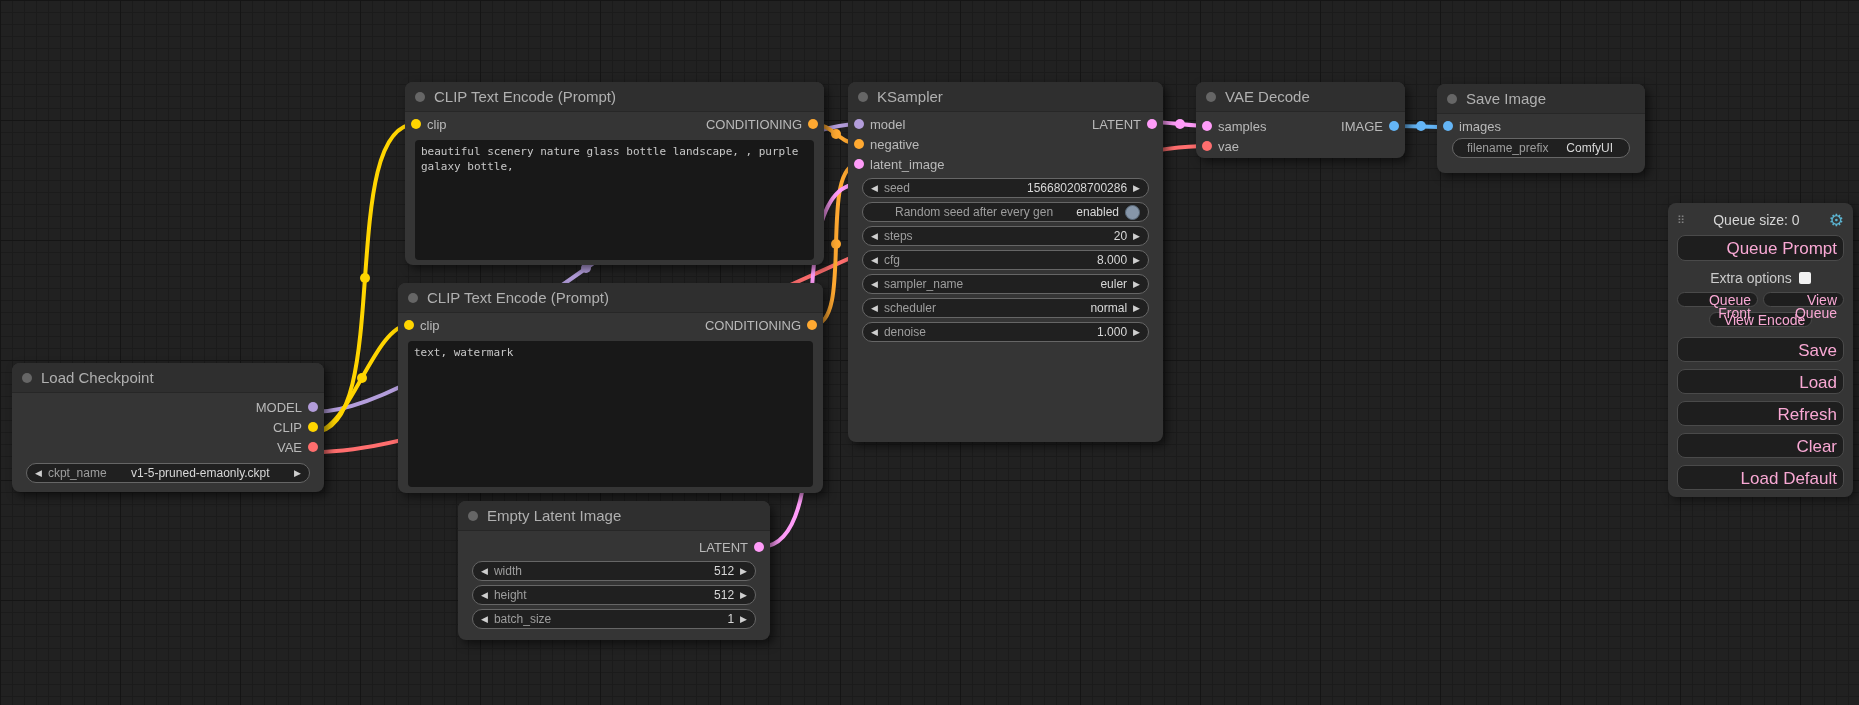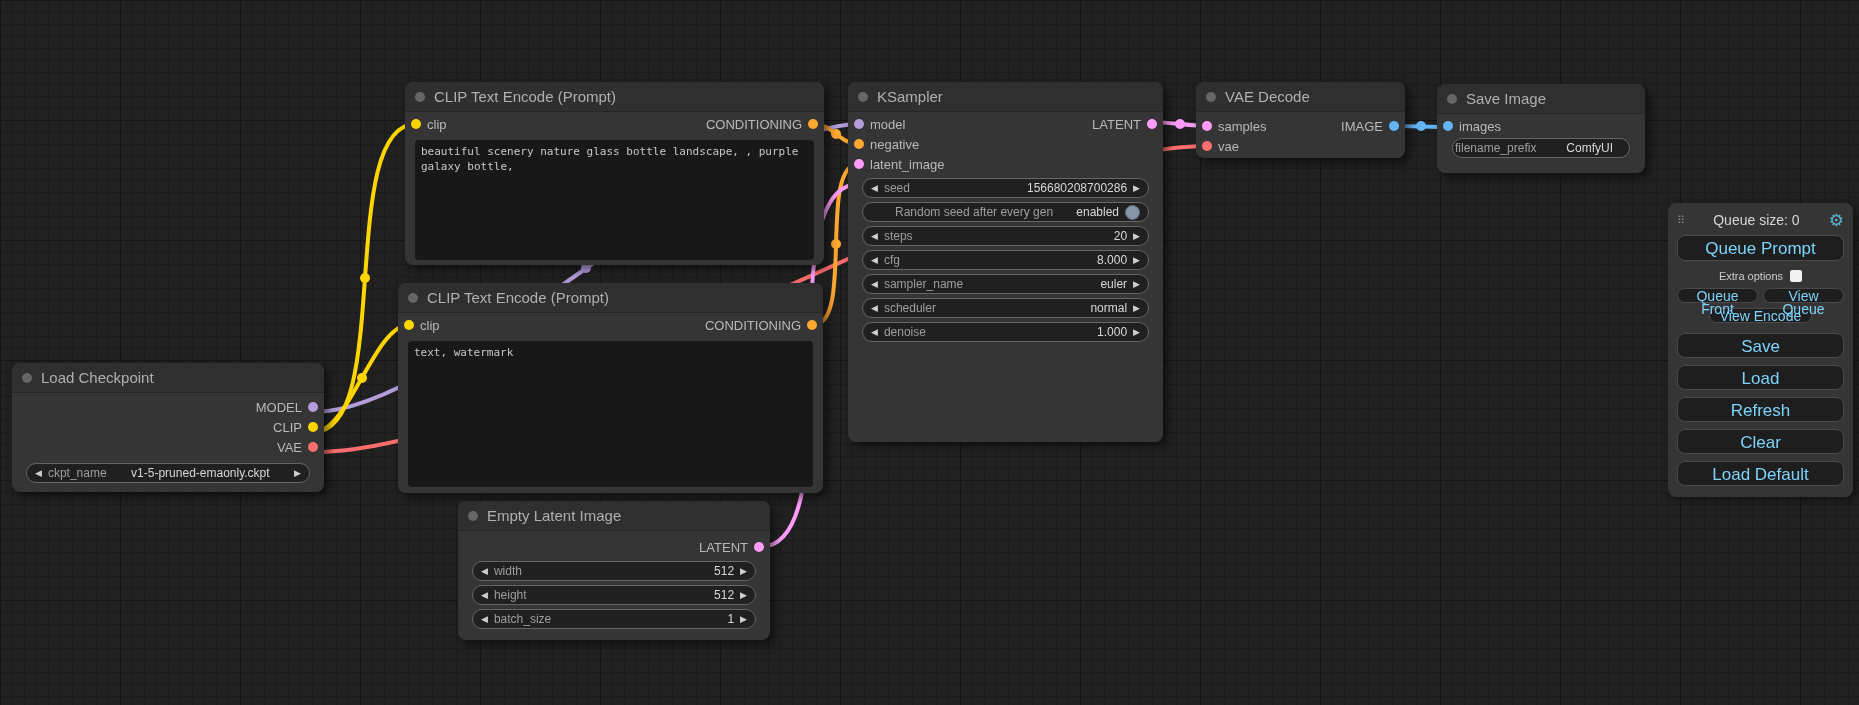--- a/index.html
+++ b/index.html
@@ -59,26 +59,26 @@
     position:absolute;z-index:3;left:1668px;top:203px;width:185px;height:294px;
     background:#353535;border-radius:8px;box-shadow:3px 3px 10px rgba(0,0,0,.5);
     box-sizing:border-box;padding:8px 9px;color:#d4d4d4;
   }
   .qheader{display:flex;align-items:center;height:18px;margin-bottom:6px;}
   .qhandle{color:#808080;font-size:11px;letter-spacing:-1px;cursor:move;}
   .qsize{flex:1;text-align:center;font-size:14px;color:#d6d6d6;}
   .qgear{color:var(--c-gear);font-size:17px;line-height:1;}
   .qbtn{
     display:block;width:100%;box-sizing:border-box;background:#1e1e1e;
-    border:1px solid #4a4a4a;border-radius:8px;color:#7dd3fc;
-    text-align:center;font-family:"Liberation Sans",sans-serif;
+    border:1px solid #4a4a4a;border-radius:8px;color:#f9a8d4;
+    text-align:right;font-family:"Liberation Sans",sans-serif;
   }
   .qbtn.big{height:25px;font-size:17px;line-height:23px;margin-top:7px;}
   .qprompt{height:26px;font-size:17px;line-height:24px;margin-top:2px;}
-  .qextra{display:flex;align-items:center;justify-content:center;gap:7px;margin:9px 0 6px 0;font-size:11px;color:#cbcbcb;}
+  .qextra{display:flex;align-items:center;justify-content:center;gap:7px;margin:9px 0 6px 0;font-size:14px;color:#cbcbcb;}
   .qcheck{width:12px;height:12px;background:#f2f2f2;border-radius:2px;}
   .qsmallrow{display:flex;gap:5px;}
   .qbtn.small{height:15px;font-size:14px;line-height:13px;border-radius:9px;}
   .qhistory{width:62%;margin:5px auto 10px auto;}
 </style>
 </head>
 <body>
 
 <div class="canvas">
 
@@ -317,21 +317,21 @@
       <span class="tdot"></span>
       <span class="ttext">Save Image</span>
     </div>
     <div class="nbody" style="padding-top:2px">
       <div class="row">
         <span class="slot">
           <span class="dot image"></span>
           <span class="slot-label">images</span>
         </span>
       </div>
-      <div class="widget" style="margin:2px 15px 0 15px;padding-left:2px">
+      <div class="widget" style="margin:2px 15px 0 15px;padding-left:14px">
         <span class="wlabel">filename_prefix</span>
         <span class="wvalue" style="margin-left:auto;margin-right:8px">ComfyUI</span>
       </div>
     </div>
   </div>
 
   <div class="qpanel">
     <div class="qheader">
       <span class="qhandle">⠿</span>
       <span class="qsize">Queue size: 0</span>

